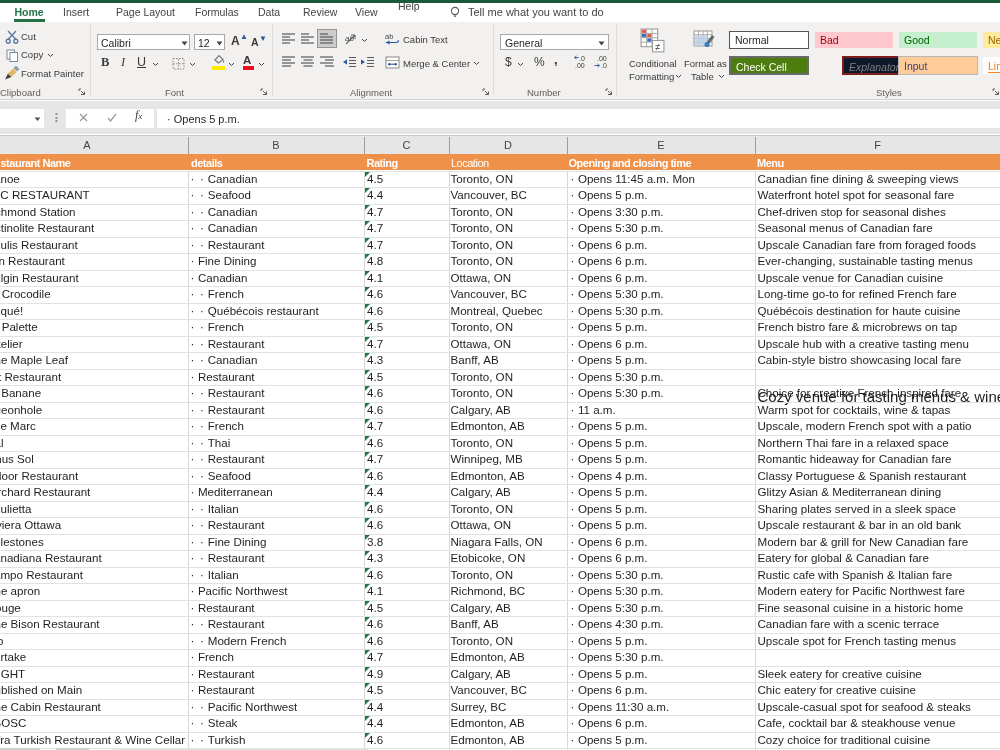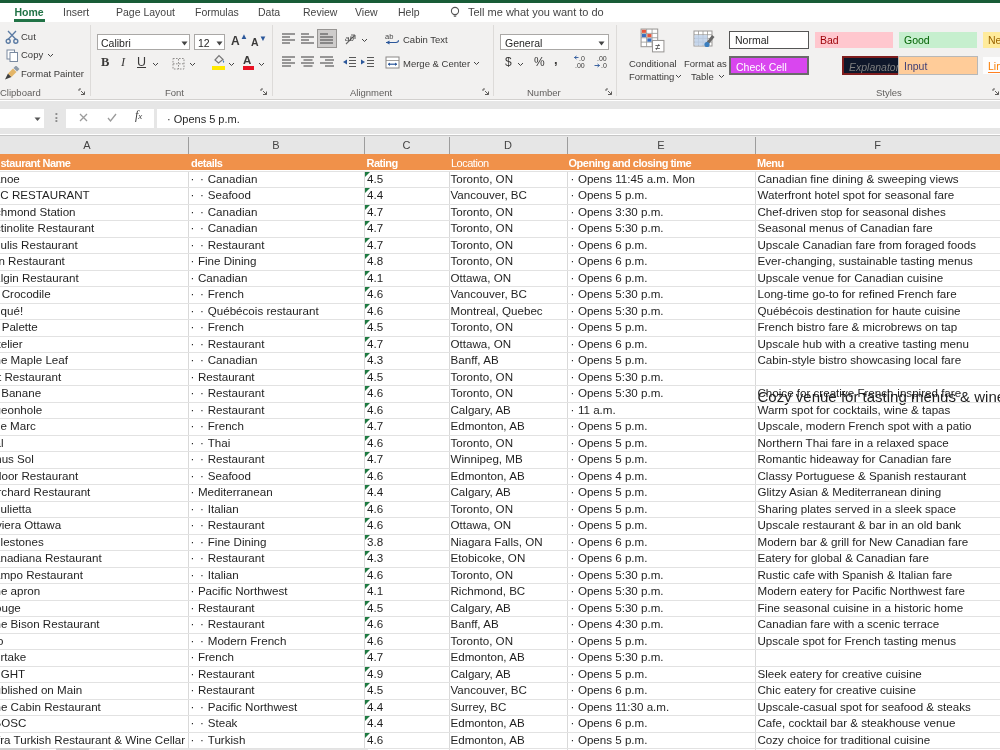--- a/index.html
+++ b/index.html
@@ -8,21 +8,21 @@
 
 <div class="abs" style="left:0;top:0;width:1000px;height:3px;background:#185c37"></div>
 <div class="abs" style="left:0;top:3px;width:1000px;height:19px;background:#ffffff"></div>
 <div class="abs" style="left:14.5px;top:6px;font-size:10.5px;font-weight:bold;color:#217346;white-space:nowrap">Home</div>
 <div class="abs" style="left:63px;top:6px;font-size:10.5px;color:#444444;white-space:nowrap">Insert</div>
 <div class="abs" style="left:116px;top:6px;font-size:10.5px;color:#444444;white-space:nowrap">Page Layout</div>
 <div class="abs" style="left:195px;top:6px;font-size:10.5px;color:#444444;white-space:nowrap">Formulas</div>
 <div class="abs" style="left:258px;top:6px;font-size:10.5px;color:#444444;white-space:nowrap">Data</div>
 <div class="abs" style="left:303px;top:6px;font-size:10.5px;color:#444444;white-space:nowrap">Review</div>
 <div class="abs" style="left:355px;top:6px;font-size:10.5px;color:#444444;white-space:nowrap">View</div>
-<div class="abs" style="left:398px;top:6px;font-size:10.5px;color:#444444;white-space:nowrap">Help</div>
+<div class="abs" style="left:398px;top:0;font-size:10.5px;color:#444444;white-space:nowrap">Help</div>
 <div class="abs" style="left:14px;top:19px;width:31px;height:2.5px;background:#217346"></div>
 <svg class="abs" style="left:449px;top:6px" width="12" height="13" viewBox="0 0 12 13">
 <circle cx="6" cy="5" r="3.6" fill="none" stroke="#555" stroke-width="1.1"></circle>
 <path d="M4.5 8.6 L7.5 8.6 M4.8 10.2 L7.2 10.2" stroke="#555" stroke-width="1.1" fill="none"></path>
     </svg>
 <div class="abs" style="left:468px;top:6px;font-size:11px;color:#444">Tell me what you want to do</div>
 <div class="abs" style="left:0;top:22px;width:1000px;height:78px;background:#f2f1f0;border-bottom:1px solid #d2d0ce"></div>
 <div class="abs" style="left:89.5px;top:25px;width:1px;height:71px;background:#dddbd9"></div>
 <div class="abs" style="left:271.5px;top:25px;width:1px;height:71px;background:#dddbd9"></div>
 <div class="abs" style="left:493px;top:25px;width:1px;height:71px;background:#dddbd9"></div>
@@ -227,21 +227,21 @@
     </div>
 <div class="abs" style="left:814px;top:30.5px;width:80px;height:18.5px;background:#ffc7ce;border:1px solid #f2f1f0;">
       <div style="position:absolute;left:5px;top:2.5px;font-size:10.5px;color:#9c0006;white-space:nowrap;">Bad</div>
     </div>
 <div class="abs" style="left:898px;top:30.5px;width:80px;height:18.5px;background:#c6efce;border:1px solid #f2f1f0;">
       <div style="position:absolute;left:5px;top:2.5px;font-size:10.5px;color:#006100;white-space:nowrap;">Good</div>
     </div>
 <div class="abs" style="left:982px;top:30.5px;width:30px;height:18.5px;background:#ffeb9c;border:1px solid #f2f1f0;">
       <div style="position:absolute;left:5px;top:2.5px;font-size:10.5px;color:#9c6500;white-space:nowrap;">Neutral</div>
     </div>
-<div class="abs" style="left:729px;top:56px;width:80px;height:18.5px;background:#d946ef;border:2px solid #6a6a6a;">
+<div class="abs" style="left:729px;top:56px;width:80px;height:18.5px;background:#4d7c0f;border:2px solid #6a6a6a;">
       <div style="position:absolute;left:5px;top:2.5px;font-size:10.5px;color:#ffffff;white-space:nowrap;">Check Cell</div>
     </div>
 <div class="abs" style="left:842px;top:56px;width:80px;height:18.5px;background:#0f172a;border:2px solid #7f1d1d;">
       <div style="position:absolute;left:5px;top:2.5px;font-size:10.5px;color:#7f7f7f;white-space:nowrap;font-style:italic">Explanatory ...</div>
     </div>
 <div class="abs" style="left:898px;top:56px;width:80px;height:18.5px;background:#ffcc99;border:1px solid #b8b8b8;">
       <div style="position:absolute;left:5px;top:2.5px;font-size:10.5px;color:#3f3f76;white-space:nowrap;">Input</div>
     </div>
 <div class="abs" style="left:982px;top:56px;width:30px;height:18.5px;background:#fdfdfd;border:1px solid #f2f1f0;">
       <div style="position:absolute;left:5px;top:2.5px;font-size:10.5px;color:#fa7d00;white-space:nowrap;"><span style="border-bottom:1px solid #ff8021">Linked C</span></div>

